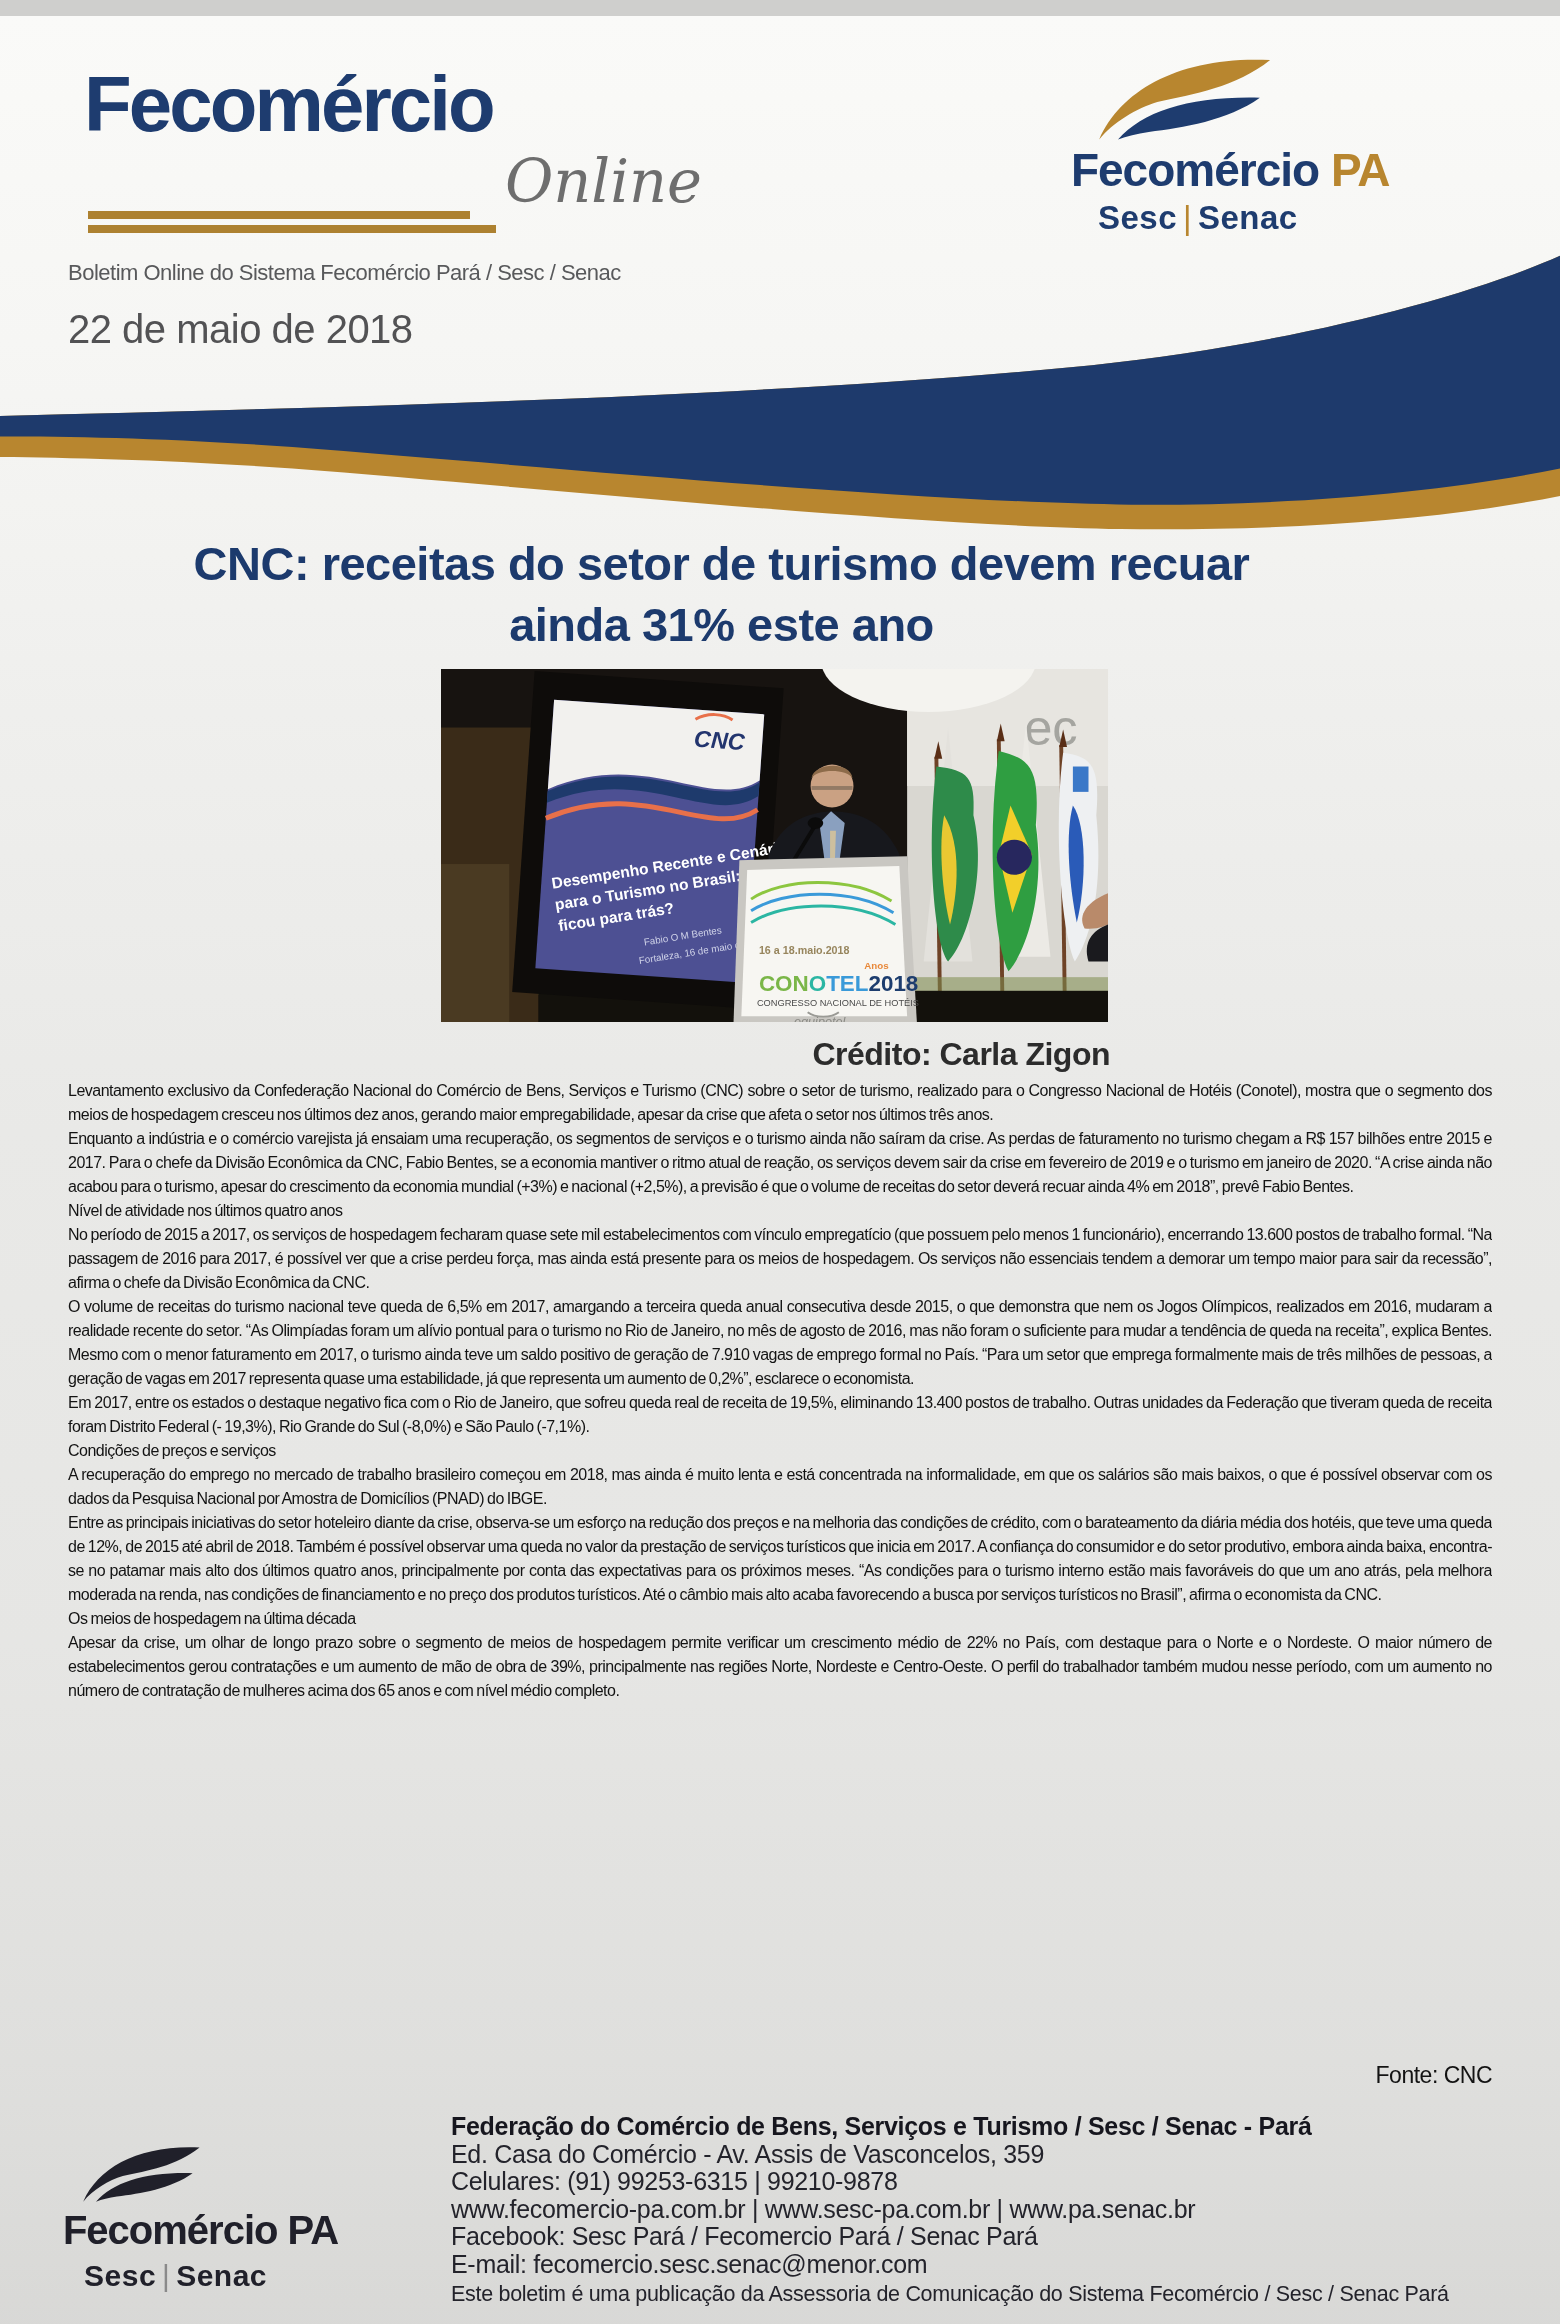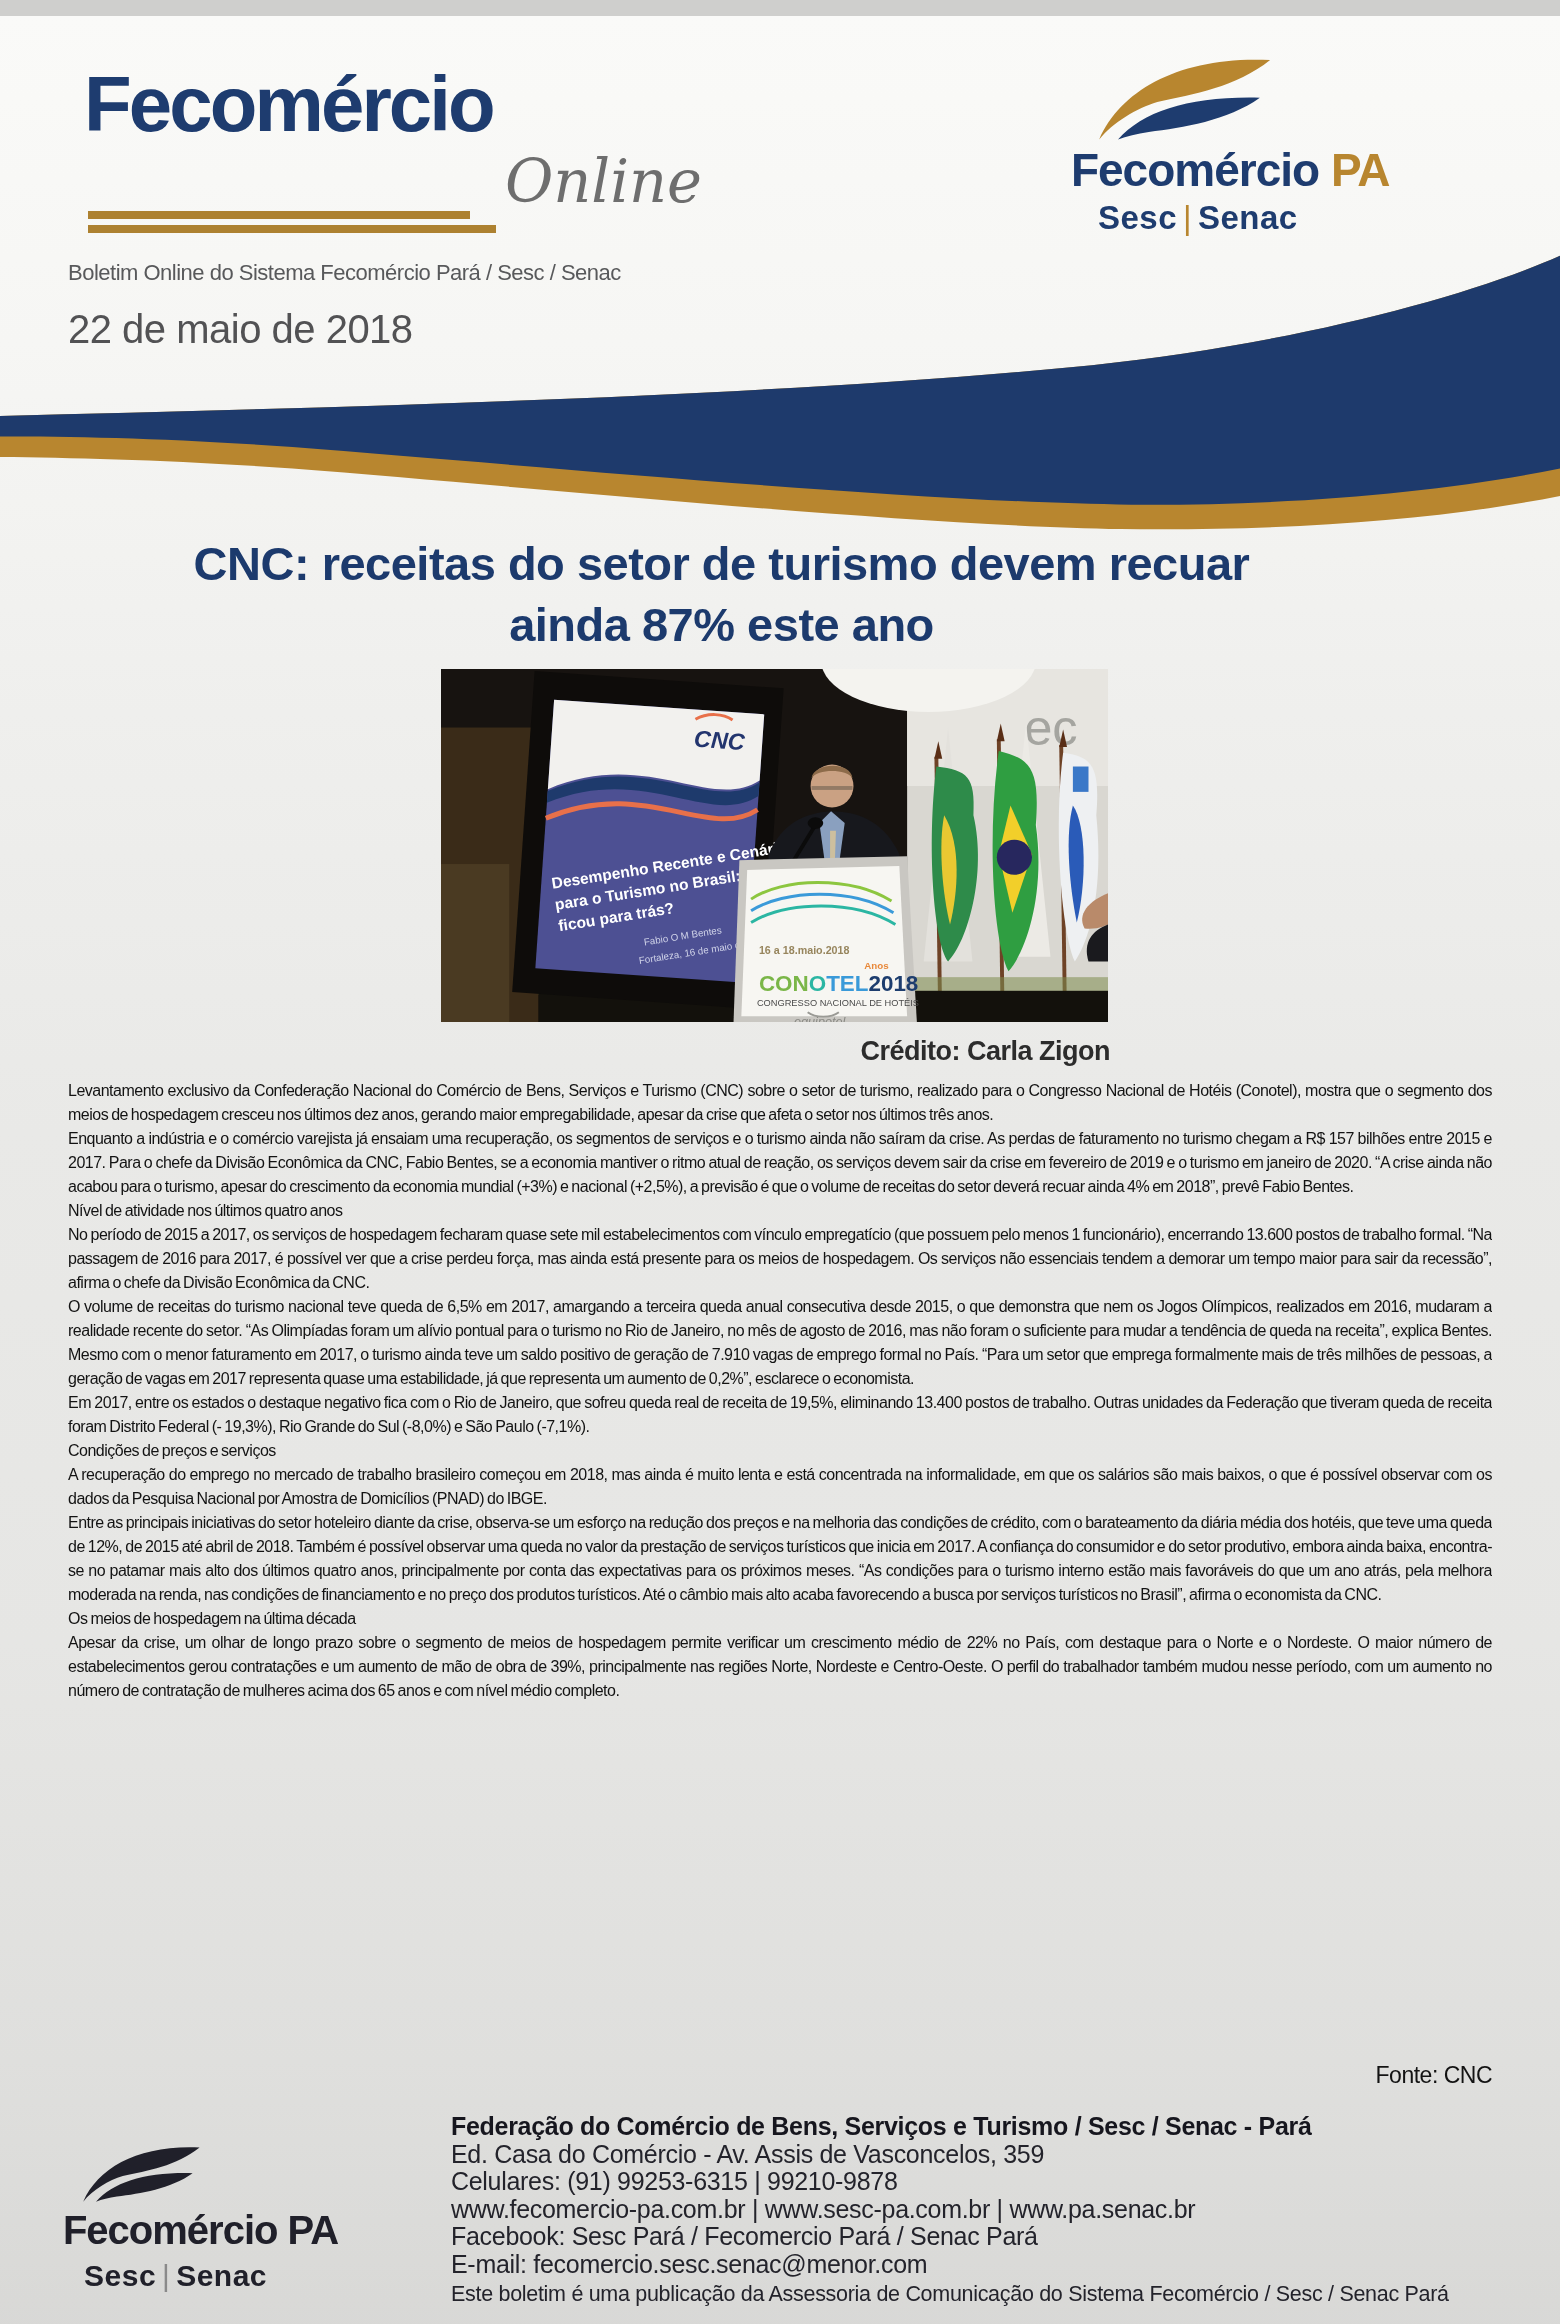--- a/index.html
+++ b/index.html
@@ -23,21 +23,21 @@
   .fr-sub .bar{color:#b8862f;font-weight:normal;padding:0 5.9px;}
   .subtitle{position:absolute;left:68px;top:244px;font-size:22px;color:#58595b;letter-spacing:-0.5px;}
   .dateline{position:absolute;left:68px;top:291px;font-size:40px;color:#525254;letter-spacing:-0.5px;}
   
   .wave{position:absolute;left:0;top:234px;width:1560px;height:283px;display:block;}
   
   .title{position:absolute;left:0;top:517px;width:1443px;text-align:center;
     font-size:47px;font-weight:bold;color:#1c3a6d;line-height:61px;letter-spacing:-0.5px;}
   .photo{position:absolute;left:441px;top:653px;width:667px;height:353px;display:block;}
   .credit{position:absolute;left:441px;top:1020px;width:669px;text-align:right;
-    font-size:27px;font-weight:bold;color:#2c2c2c;letter-spacing:-0.5px;}
+    font-size:32px;font-weight:bold;color:#2c2c2c;letter-spacing:-0.5px;}
   .article{position:absolute;left:68px;top:1063px;width:1424px;height:993px;overflow:hidden;
     font-size:16px;line-height:24px;color:#131313;text-align:justify;letter-spacing:-0.5px;word-spacing:-1px;}
   .article p{margin:0;}
   .article p.blk-h{font-weight:normal;}
   .fonte{position:absolute;right:68px;top:2046px;font-size:23px;color:#131313;letter-spacing:-0.5px;}
   
   .f-logo{position:absolute;left:59px;top:2124px;width:371px;color:#20202a;}
   .f-icon{position:absolute;left:9.8px;top:0;}
   .f-name{position:absolute;left:3.9px;top:68px;font-size:40px;font-weight:bold;letter-spacing:-1px;white-space:nowrap;}
   .f-sub{position:absolute;left:25px;top:119px;font-size:30px;font-weight:bold;letter-spacing:0.5px;white-space:nowrap;}
@@ -75,21 +75,21 @@
   <div class="subtitle">Boletim Online do Sistema Fecomércio Pará / Sesc / Senac</div>
   <div class="dateline">22 de maio de 2018</div>
 
   <svg class="wave" viewBox="0 0 1600 290" preserveAspectRatio="none">
     <path d="M0,170 C420,160 820,148 1120,118 C1320,97 1500,50 1600,6 L1600,252 C1480,276 1330,288 1150,286 C920,282 560,244 300,224 C180,215 80,213 0,212 Z" fill="#b8862f"></path>
     <path d="M0,170 C420,160 820,148 1120,118 C1320,97 1500,50 1600,6 L1600,224 C1480,248 1330,262 1160,261 C930,258 560,222 300,202 C180,193 80,191 0,191 Z" fill="#1e3a6c"></path>
   </svg>
 
   <div class="title">
     <div>CNC: receitas do setor de turismo devem recuar</div>
-    <div>ainda 87% este ano</div>
+    <div>ainda 31% este ano</div>
   </div>
 
   <svg class="photo" viewBox="0 0 684 362">
     <rect x="0" y="0" width="684" height="362" fill="#171310"></rect>
     <rect x="0" y="60" width="100" height="302" fill="#3a2b18"></rect>
     <rect x="0" y="200" width="70" height="162" fill="#4a3a22"></rect>
 
     <g>
       <rect x="478" y="0" width="206" height="340" fill="#d9d7d1"></rect>
       <rect x="478" y="0" width="206" height="120" fill="#e7e5e0"></rect>

